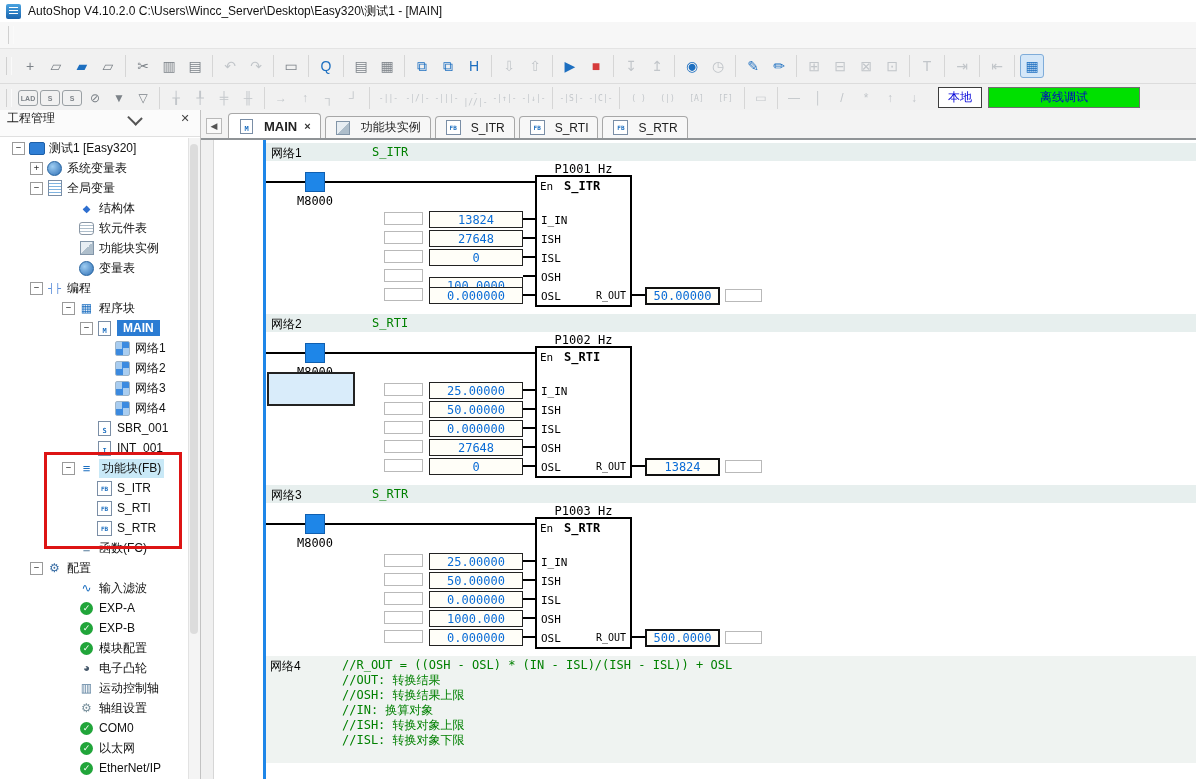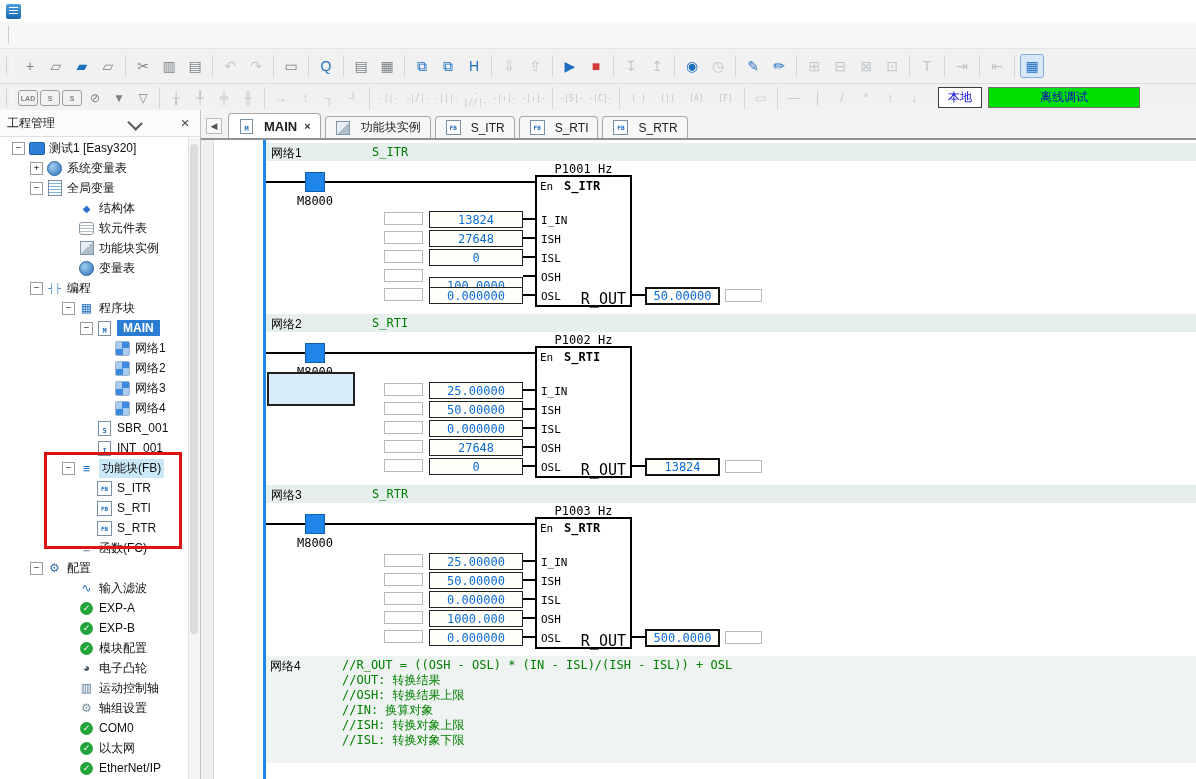--- a/index.html
+++ b/index.html
@@ -25,21 +25,21 @@
   .t-gray{color:#7c8288;}.t-blue{color:#1d6fc0;}.t-red{color:#d63b3b;}.t-dis{color:#c2c6ca;}
   .pressed{background:#d5e7f8;border-color:#7facd9;}
   .tbsep{width:1px;height:22px;background:#d6d6d6;margin:0 4px;flex:none;}
   .btn-local{position:absolute;left:938px;top:3px;width:44px;height:21px;background:#fff;border:1px solid #3c3c3c;
              color:#0000d8;font-size:12px;font-family:inherit;padding:0;cursor:default;}
   .btn-debug{position:absolute;left:988px;top:3px;width:152px;height:21px;background:#00e000;border:1px solid #6f6f6f;
              color:#0000c8;font-size:12px;font-family:inherit;padding:0;cursor:default;}
   
   .main{position:absolute;top:110px;left:0;right:0;bottom:0;display:flex;}
   .sidebar{width:200px;background:#fff;border-right:1px solid #c2c2c2;position:relative;flex:none;}
-  .side-header{height:26px;border-bottom:1px solid #e0e0e0;display:flex;align-items:center;font-size:12px;padding:0 7px;background:#fbfbfb;color:#222;gap:34px;}
+  .side-header{height:26px;border-bottom:1px solid #e0e0e0;display:flex;font-size:12px;padding:0 7px;background:#fbfbfb;color:#222;gap:34px;}
   .side-title{flex:1;}
   .hbtn{width:16px;height:16px;display:flex;align-items:center;justify-content:center;font-size:11px;color:#444;cursor:default;}
   .pinshape{width:8px;height:10px;border-left:2px solid #555;border-bottom:2px solid #555;transform:rotate(-45deg);}
   .trow{position:absolute;left:0;right:12px;height:20px;display:flex;align-items:center;font-size:12px;white-space:nowrap;cursor:default;}
   .exp{width:11px;height:11px;border:1px solid #9a9a9a;background:#fff;font-size:9px;line-height:9px;text-align:center;color:#333;margin-right:3px;flex:none;font-family:"DejaVu Sans Mono",monospace;}
   .exp.none{visibility:hidden;}
   .ti{width:17px;height:16px;margin-right:4px;flex:none;display:flex;align-items:center;justify-content:center;font-size:12px;}
   .lbl{color:#111;}
   .trow.selected .lbl{background:#2b7cd3;color:#fff;font-weight:bold;padding:1px 6px;}
   .trow.highlight .lbl{background:#c9e9f7;padding:1px 3px;}
@@ -76,39 +76,40 @@
   .net-comment{position:absolute;left:106px;top:2px;color:#008000;font-family:"DejaVu Sans Mono",monospace;}
   .wire{position:absolute;background:#000;height:2px;}
   .contact-lbl{position:absolute;left:78px;top:19px;width:46px;text-align:center;font-family:"DejaVu Sans Mono",monospace;font-size:12px;color:#000;margin-top:32px;}
   .contact{position:absolute;left:91px;top:29px;width:20px;height:20px;background:#1e86e8;border:1px solid #0f5fb0;box-sizing:border-box;}
   .fb-title{position:absolute;left:321px;top:19px;width:97px;text-align:center;font-family:"DejaVu Sans Mono",monospace;font-size:12px;color:#000;}
   .fb{position:absolute;left:321px;top:32px;width:97px;height:132px;border:2px solid #000;background:#fff;
       font-family:"DejaVu Sans Mono",monospace;box-sizing:border-box;}
   .fb-en{position:absolute;left:3px;top:3px;font-size:11px;color:#000;}
   .fb-name{position:absolute;left:27px;top:2px;font-size:12px;font-weight:bold;color:#000;}
   .fb-pin{position:absolute;left:4px;font-size:11px;color:#000;}
-  .fb-out{position:absolute;right:4px;font-size:15px;color:#000;padding-left:21px;}
+  .fb-out{position:absolute;right:4px;font-size:10px;color:#000;padding-left:21px;}
   .mini{position:absolute;left:170px;width:39px;height:13px;border:1px solid #b9b9b9;background:#fff;box-sizing:border-box;}
   .vbox{position:absolute;left:215px;width:94px;height:17px;border:1px solid #222;background:#fffef8;
         display:flex;align-items:center;justify-content:center;font-family:"DejaVu Sans Mono",monospace;font-size:12px;color:#0a6cd6;box-sizing:border-box;}
   .obox{position:absolute;left:431px;top:144px;width:75px;height:18px;border:2px solid #111;background:#fffef8;
         display:flex;align-items:center;justify-content:center;font-family:"DejaVu Sans Mono",monospace;font-size:12px;color:#0a6cd6;box-sizing:border-box;}
   .mini.out{left:511px;top:146px;width:37px;}
   .selcell{position:absolute;left:53px;top:58px;width:88px;height:34px;background:#d9ecfa;border:2px solid #222;box-sizing:border-box;}
   .net4{background:#eff3f1;}
   .n4-label{position:absolute;left:4px;top:2px;font-size:12px;color:#000;}
   .n4-comments{position:absolute;left:76px;top:2px;font-family:"DejaVu Sans Mono",monospace;font-size:12px;line-height:15px;color:#008000;white-space:pre;}
 </style>
 </head>
 <body>
 
 <div class="app">
 
   <div class="titlebar">
     <span class="appicon"></span>
+    <span>AutoShop V4.10.2.0  C:\Users\Wincc_Server\Desktop\Easy320\测试1 - [MAIN]</span>
   </div>
 
   <div class="menubar">
       <span class="grip"></span>
     </div>
 
   <div class="toolbar tb1" id="tb1">
       <span class="grip"></span>
       <button class="tbi t-gray">+</button>
       <button class="tbi t-gray">▱</button>

